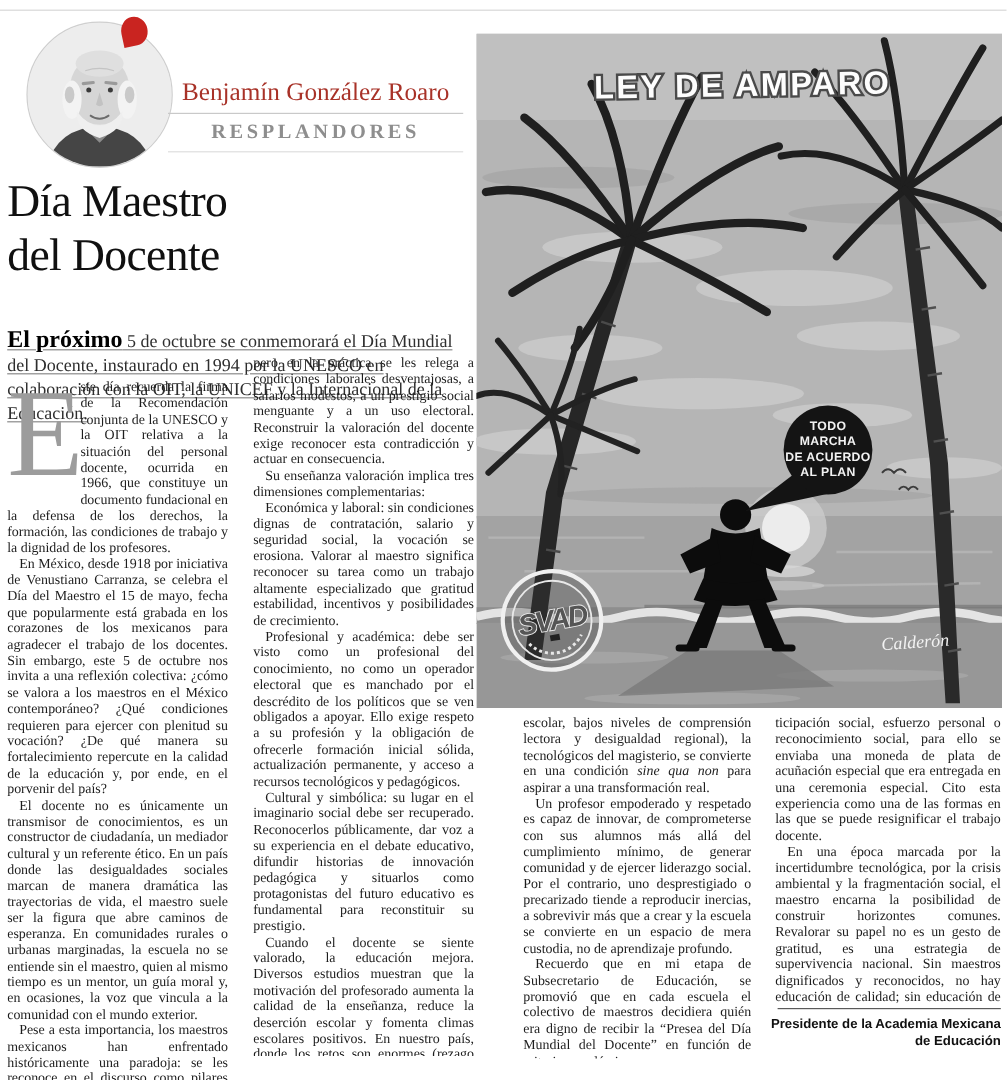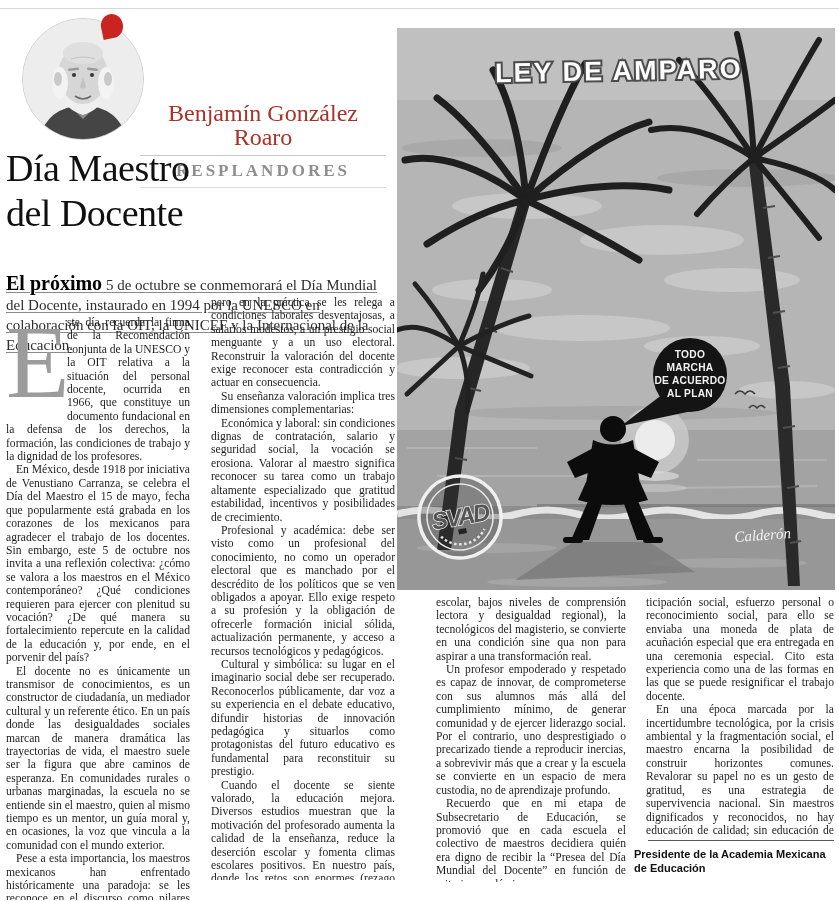--- a/index.html
+++ b/index.html
@@ -6,46 +6,46 @@
   .page{position:relative;width:839px;height:901px;background:#fff;overflow:hidden;
         font-family:"Liberation Serif",serif;color:#1d1d1d;}
   .top-rule{position:absolute;top:8px;left:0;width:839px;border-top:1px solid #d8d8d8;}
 
   
   .photo-wrap{position:absolute;left:22px;top:18px;width:120px;height:120px;border-radius:50%;
               overflow:hidden;border:1px solid #cfcfcf;background:#efefef;}
   .pin{position:absolute;left:101px;top:14px;width:22px;height:24px;background:#c92420;
        border-radius:50% 50% 50% 0;transform:rotate(-12deg);}
   .byline{position:absolute;left:140px;top:64px;width:246px;text-align:center;}
-  .author{font-size:24px;line-height:24px;color:#a83228;margin-top:37px;}
+  .author{font-size:21px;line-height:24px;color:#a83228;}
   .byline .rule1{border-top:1px solid #c9c9c9;margin-top:6px;}
   .column-name{font-size:17px;font-weight:bold;letter-spacing:3px;color:#8e8e8e;padding:5px 0 6px;}
   .byline .rule2{border-top:1px solid #dedede;}
 
   
   .title{position:absolute;left:6px;top:146px;font-size:38px;line-height:45px;color:#101010;letter-spacing:-0.5px;}
   .lede{position:absolute;left:6px;top:258px;width:392px;font-size:15px;line-height:20px;color:#2e2e2e;
         text-decoration:underline;text-decoration-color:#8a8a8a;text-underline-offset:2px;}
   .lede b{font-size:20px;color:#000;}
 
   
   .col{position:absolute;text-align:justify;font-size:11.6px;line-height:13.4px;color:#1d1d1d;overflow:hidden;}
   #col1{left:6px;top:316px;width:184px;height:584px;}
   #col2{left:211px;top:296px;width:184px;height:584px;}
   #col3{left:436px;top:596px;width:190px;height:286px;}
   #col4{left:646px;top:596px;width:188px;height:240px;}
   .col p{margin:0;text-indent:10px;}
   .col p.cont{text-indent:0;}
   .dropcap{float:left;font-size:104px;line-height:88px;height:92px;width:56px;margin:2px 5px 0 0;
            color:#9c9c9c;}
-  .i{}
+  .i{font-style:italic;}
 
   
   .credit-rule{position:absolute;left:648px;top:840px;width:186px;border-top:1px solid #5a5a5a;}
-  .credit{position:absolute;left:634px;top:847px;width:200px;color:#101010;
+  .credit{position:absolute;left:634px;top:847px;width:200px;text-align:right;color:#101010;
           font-family:"Liberation Sans",sans-serif;font-weight:bold;font-size:11px;line-height:14px;}
 
   
   .cartoon{position:absolute;left:397px;top:28px;width:495px;height:562px;}
   .cartoon svg{display:block;}
   .bubble-text{font-family:"Liberation Sans",sans-serif;font-weight:bold;fill:#f2f2f2;font-size:10.2px;letter-spacing:.3px;}
   .cartoon-title{font-family:"Liberation Sans",sans-serif;font-weight:bold;font-size:27px;letter-spacing:2px;
                  fill:#fdfdfd;stroke:#4a4a4a;stroke-width:4px;paint-order:stroke;}
   .logo-text{font-family:"Liberation Sans",sans-serif;font-weight:bold;font-style:italic;font-size:24px;
              fill:#555;stroke:#f0f0f0;stroke-width:1.4px;paint-order:stroke;letter-spacing:-2px;}

